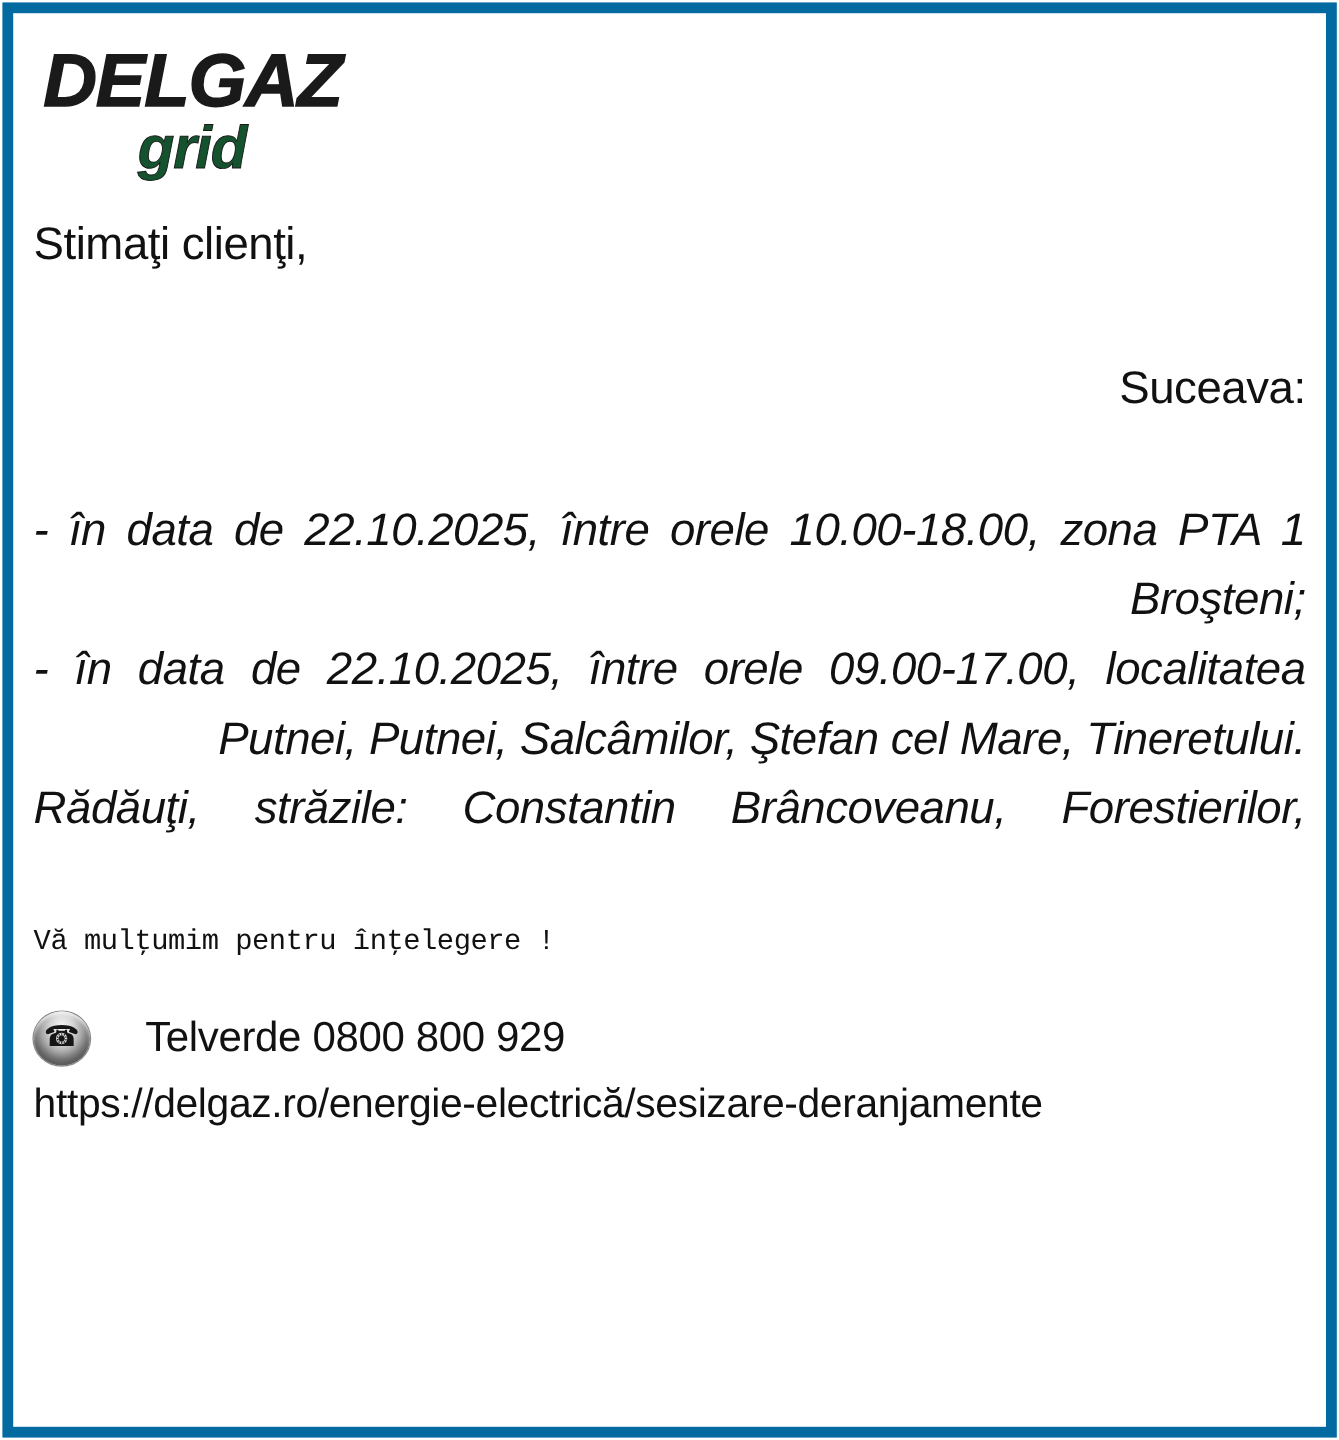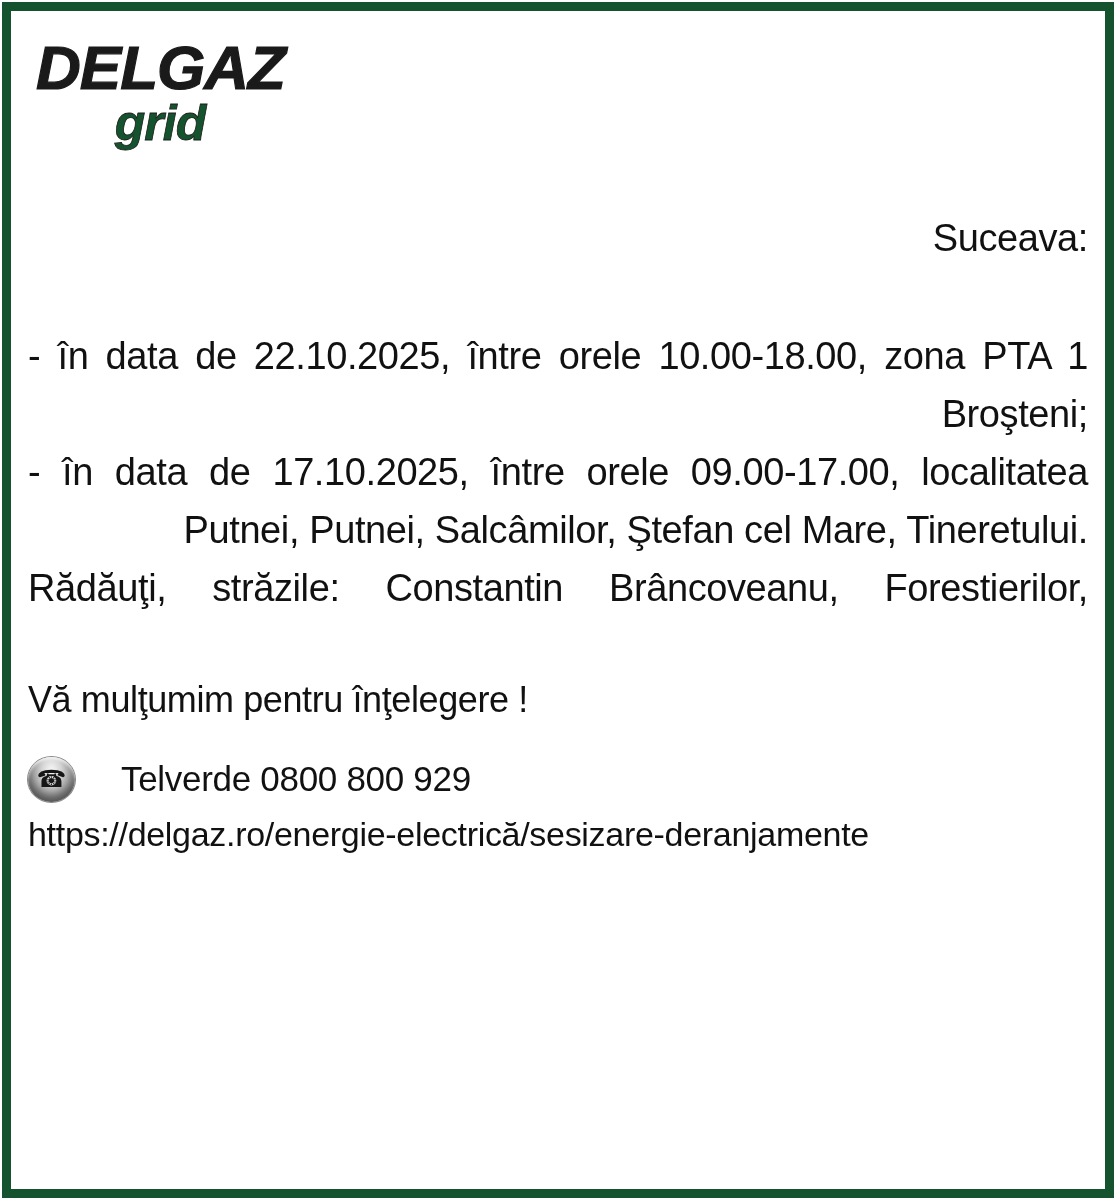--- a/index.html
+++ b/index.html
@@ -11,21 +11,21 @@
     width: 1116px;
     height: 1200px;
     overflow: hidden;
     position: relative;
     font-family: "Liberation Sans", "DejaVu Sans", sans-serif;
     color: #111111;
   }
   .frame {
     position: absolute;
     inset: 2px;
-    border: 9px solid #14532d;
+    border: 9px solid #0369a1;
     box-sizing: border-box;
     padding: 26px 17px 0 17px;
     background: #ffffff;
   }
   
   .logo {
     margin-left: 8px;
     width: 262px;
   }
   .logo-main {
@@ -51,41 +51,42 @@
   }
   
   .salutation {
     margin: 28px 0 0 0;
     font-size: 38px;
     line-height: 56px;
     letter-spacing: -0.4px;
     white-space: nowrap;
   }
   .intro { margin-top: 62px; }
-  .outages { margin-top: 60px; }
+  .outages { margin-top: 60px; font-style: italic; }
   .tline {
     font-size: 38px;
     line-height: 58px;
     letter-spacing: -0.4px;
   }
   .jline {
     text-align: justify;
     text-align-last: justify;
   }
   .lline {
     text-align: right;
     white-space: nowrap;
   }
   .indent { padding-left: 16px; }
   .closing {
     margin: 54px 0 0 0;
-    font-size: 36px;
+    font-size: 24px;
     line-height: 58px;
     letter-spacing: -0.4px;
     white-space: nowrap;
+    font-family: Liberation Mono, monospace;
   }
   
   .phone-row {
     margin-top: 26px;
     display: flex;
     align-items: center;
     height: 48px;
   }
   .phone-icon {
     width: 47px;
@@ -118,35 +119,36 @@
 </head>
 <body>
 
 <div class="frame">
 
   <header class="logo">
     <div class="logo-main">DELGAZ</div>
     <div class="logo-sub">grid</div>
   </header>
 
+  <p class="salutation tline">Stimaţi clienţi,</p>
 
   <div class="intro">
     <div class="tline lline">Suceava:</div>
   </div>
 
   <div class="outages">
 
     <div>
       <div class="tline jline">- în data de 22.10.2025, între orele 10.00-18.00, zona PTA 1</div>
       <div class="tline lline">Broşteni;</div>
     </div>
 
 
     <div>
-      <div class="tline jline">- în data de 17.10.2025, între orele 09.00-17.00, localitatea</div>
+      <div class="tline jline">- în data de 22.10.2025, între orele 09.00-17.00, localitatea</div>
       <div class="tline lline">Putnei, Putnei, Salcâmilor, Ştefan cel Mare, Tineretului.</div>
       <div class="tline jline">Rădăuţi, străzile: Constantin Brâncoveanu, Forestierilor,</div>
     </div>
 
   </div>
 
   <p class="closing">Vă mulţumim pentru înţelegere !</p>
 
   <div>
     <div class="phone-row">

